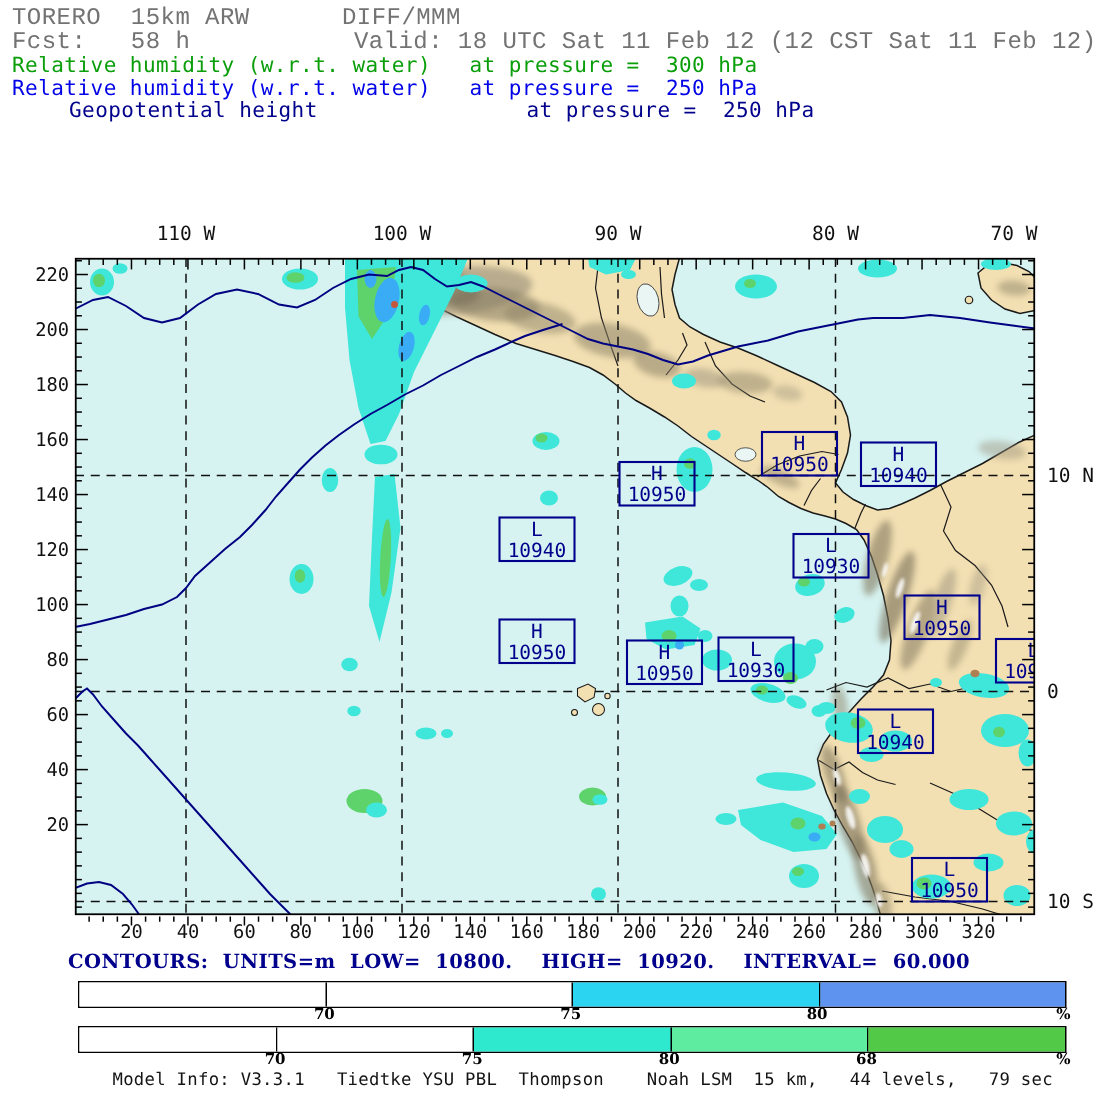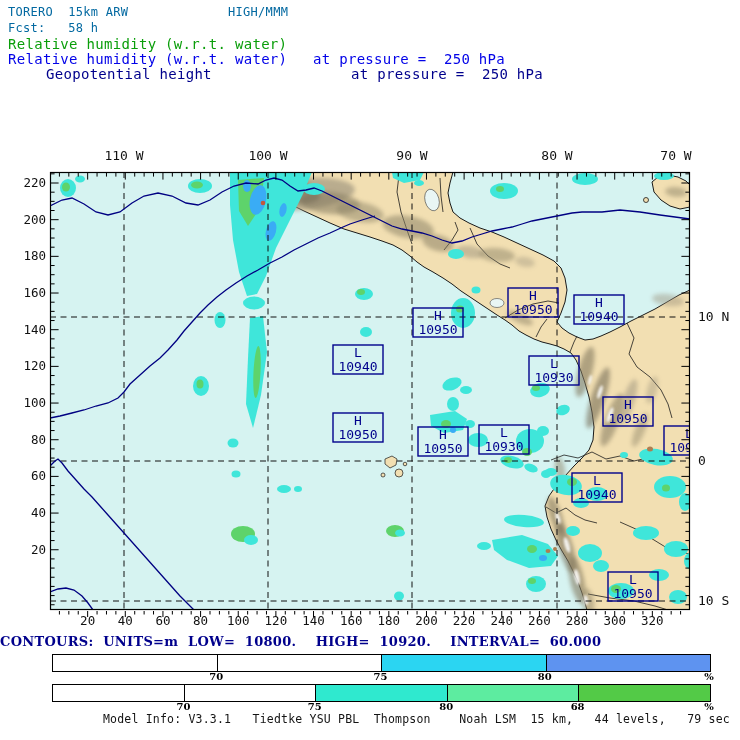--- a/index.html
+++ b/index.html
@@ -1,42 +1,43 @@
 <!DOCTYPE html>
 <html><head>
 <meta charset="utf-8">
 <style>
   html,body{margin:0;padding:0;background:#fff;}
   #root{position:relative;width:740px;height:740px;background:#ffffff;overflow:hidden;
         font-family:"DejaVu Sans Mono",monospace;}
   .abs{position:absolute;white-space:pre;}
-  .hdr{font-size:12px;letter-spacing:.3px;color:#0369a1;line-height:15px;}
+  .hdr{font-size:16px;letter-spacing:.3px;color:#737373;line-height:15px;font-family:Liberation Mono, monospace;}
   .leg{font-size:14px;letter-spacing:.3px;line-height:15px;}
   #map-svg{position:absolute;left:0;top:0;}
-  #contours-line{left:0;top:634px;width:692px;text-align:left;
+  #contours-line{left:0;top:634px;width:692px;text-align:center;
      font-family:"DejaVu Serif",serif;font-weight:bold;font-size:13px;
      letter-spacing:.3px;color:#00008c;}
   .bar{position:absolute;left:52px;width:657px;height:16px;border:1px solid #000;
        display:flex;box-sizing:content-box;}
   .seg{flex:1;height:100%;border-right:1px solid #000;}
   .seg:last-child{border-right:none;}
   .barlab{position:absolute;transform:translateX(-50%);
      font-family:"DejaVu Serif",serif;font-weight:bold;font-size:10px;color:#000;}
-  .ftr{font-size:11.5px;color:#141414;letter-spacing:.2px;margin-left:28px;}
+  .ftr{font-size:11.5px;color:#141414;letter-spacing:.2px;}
 </style>
 </head>
 <body>
 
 <div id="root">
 
   <span class="abs hdr" style="left:8px;top:5px">TORERO  15km ARW</span>
-  <span class="abs hdr" style="left:228px;top:5px">HIGH/MMM</span>
+  <span class="abs hdr" style="left:228px;top:5px">DIFF/MMM</span>
   <span class="abs hdr" style="left:8px;top:21px">Fcst:   58 h</span>
-
-  <span class="abs leg leg-row" style="left: 8px; top: 37px; color: rgb(10, 158, 10);"><span>Relative humidity (w.r.t. water)</span></span>
+  <span class="abs hdr" style="right:9px;top:21px">Valid: 18 UTC Sat 11 Feb 12 (12 CST Sat 11 Feb 12)</span>
+
+  <span class="abs leg leg-row" style="left: 8px; top: 37px; color: rgb(10, 158, 10);"><span>Relative humidity (w.r.t. water)</span><span class="abs" style="left:305px;top:0">at pressure =  300 hPa</span></span>
   <span class="abs leg leg-row" style="left: 8px; top: 52px; color: rgb(2, 2, 232);"><span>Relative humidity (w.r.t. water)</span><span class="abs" style="left:305px;top:0">at pressure =  250 hPa</span></span>
   <span class="abs leg leg-row" style="left: 8px; top: 67px; color: rgb(0, 0, 140); margin-left: 38px;"><span>Geopotential height</span><span class="abs" style="left:305px;top:0">at pressure =  250 hPa</span></span>
 
   <svg id="map-svg" width="740" height="740">
       <defs>
         <clipPath id="mapclip">
           <rect x="50" y="172" width="640" height="438"></rect>
         </clipPath>
         <filter id="mblur" x="-50%" y="-50%" width="200%" height="200%">
           <feGaussianBlur stdDeviation="2.2"></feGaussianBlur>

